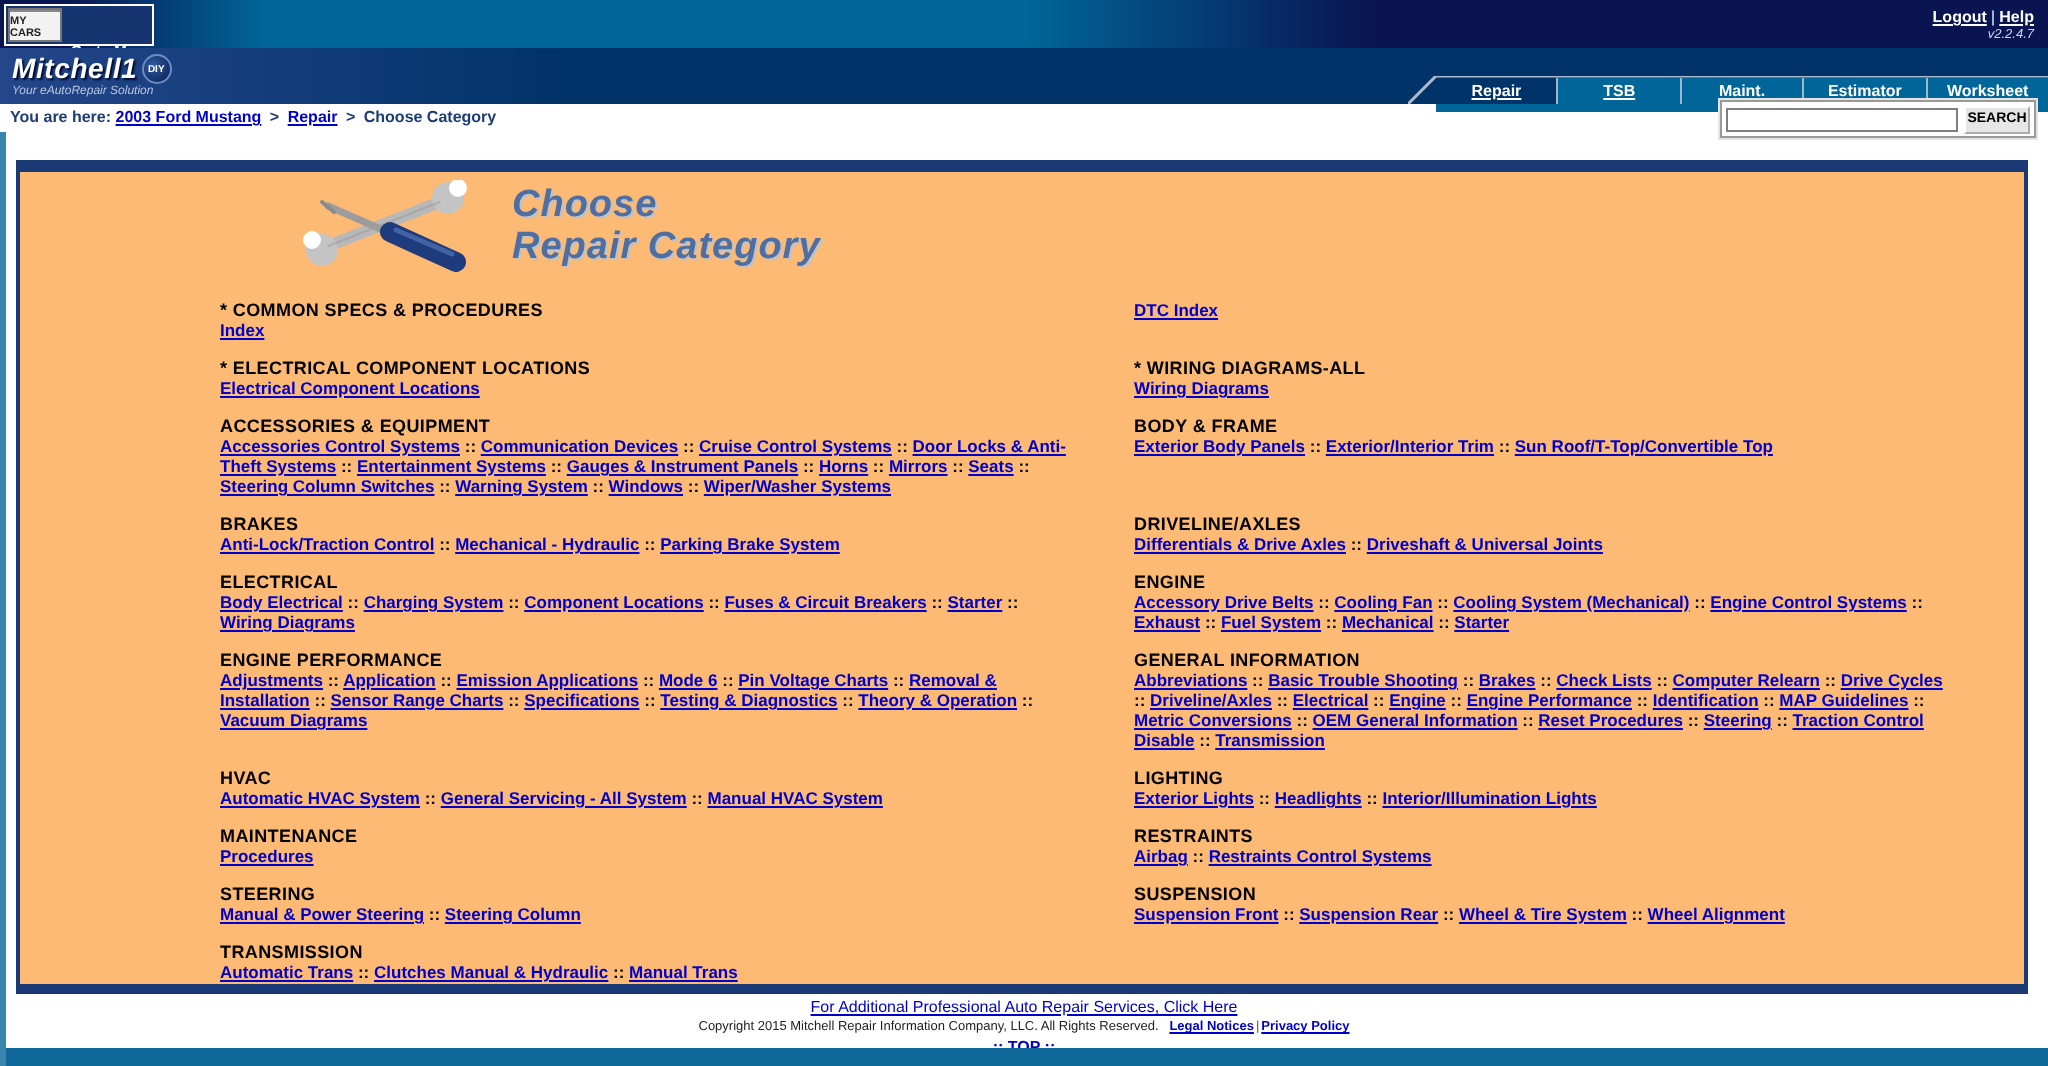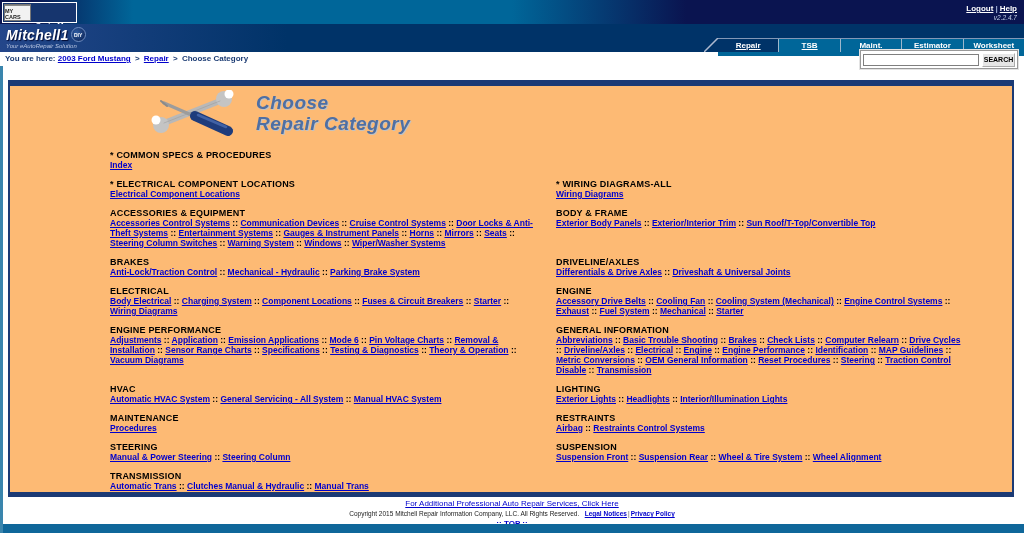--- a/index.html
+++ b/index.html
@@ -92,21 +92,21 @@
   }
   .titlewrap { position:absolute; left:140px; top:4px; display:flex; align-items:flex-start; }
   .titletext { margin-left:14px; margin-top:2px; }
   .title-line {
     font-size:19px; line-height:21px; font-weight:bold; font-style:italic;
     color:#4f6fa3; text-shadow:1px 1px 0 #c2c2c2; letter-spacing:0.5px;
   }
 
   .grid {
     position:absolute; left:100px; top:64px;
-    display:grid; grid-template-columns:425px 412px; column-gap:21px;
+    display:grid; grid-template-columns:425px 412px; column-gap:32px;
   }
   .section { margin-bottom:9px; }
   .sec-title { font-size:9px; font-weight:bold; color:#000; line-height:10px; letter-spacing:0.2px; }
   .sec-links { font-size:8.5px; line-height:10px; }
   .sec-links a { color:#0000cc; font-weight:bold; text-decoration:underline; }
   .sep { color:#000; font-weight:bold; }
 
   
   .footer { position:absolute; left:0; top:499px; width:1024px; text-align:center; }
   .f-services { font-size:8px; }
@@ -193,20 +193,21 @@
       <div class="title-line">Repair Category</div>
     </div>
   </div>
 
   <div class="grid">
       <div class="section">
         <div class="sec-title">* COMMON SPECS &amp; PROCEDURES</div>
         <div class="sec-links"><a>Index</a></div>
       </div>
       <div class="section">
+        <div class="sec-links"><a>DTC Index</a></div>
       </div>
       <div class="section">
         <div class="sec-title">* ELECTRICAL COMPONENT LOCATIONS</div>
         <div class="sec-links"><a>Electrical Component Locations</a></div>
       </div>
       <div class="section">
         <div class="sec-title">* WIRING DIAGRAMS-ALL</div>
         <div class="sec-links"><a>Wiring Diagrams</a></div>
       </div>
       <div class="section">

